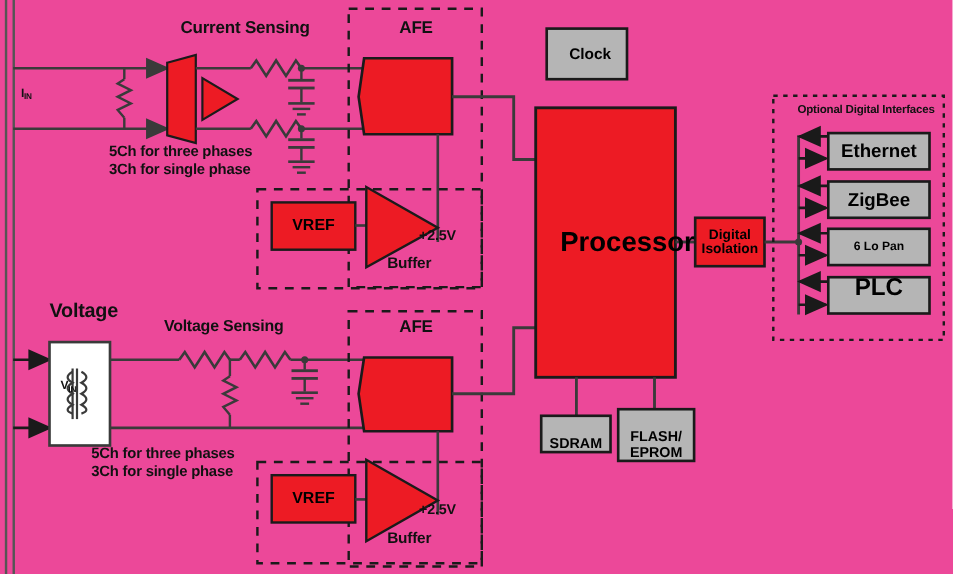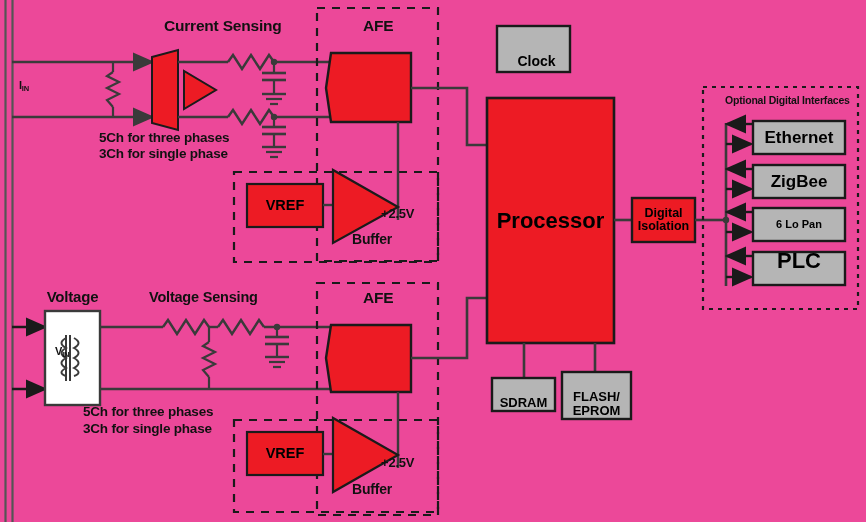--- a/index.html
+++ b/index.html
@@ -227,40 +227,40 @@
 
   <div class="lbl" style="left:99px;top:130px;font-size:13.5px;">5Ch for three phases</div>
   <div class="lbl" style="left:99px;top:146px;font-size:13.5px;">3Ch for single phase</div>
 
   <div class="blk-text wt" style="left:247px;top:184px;width:76px;height:43px;font-size:14.5px;">VREF</div>
 
   <div class="lbl" style="left:381px;top:207px;font-size:13px;">+2.5V</div>
 
   <div class="lbl" style="left:352px;top:231px;font-size:14px;">Buffer</div>
 
-  <div class="lbl" style="left:45px;top:272px;font-size:15px;text-align:center;width:55px;margin-top:16px;">Voltage</div>
+  <div class="lbl" style="left:45px;top:272px;font-size:18px;text-align:center;width:55px;">Voltage</div>
 
   <div class="lbl" style="left:149px;top:289px;font-size:14.5px;">Voltage Sensing</div>
 
   <div class="lbl" style="left:363px;top:289px;font-size:15.5px;">AFE</div>
 
   <div class="lbl" style="left:19px;top:345px;font-size:11px;margin-left:36px;"><span>V</span><span style="font-size:7.5px;vertical-align:-2px;">IN</span></div>
 
   <div class="lbl" style="left:83px;top:404px;font-size:13.5px;">5Ch for three phases</div>
   <div class="lbl" style="left:83px;top:421px;font-size:13.5px;">3Ch for single phase</div>
 
   <div class="blk-text wt" style="left:247px;top:432px;width:76px;height:43px;font-size:14.5px;">VREF</div>
 
   <div class="lbl" style="left:381px;top:456px;font-size:13px;">+2.5V</div>
 
   <div class="lbl" style="left:352px;top:481px;font-size:14px;">Buffer</div>
 
-  <div class="blk-text" style="left:497px;top:38px;width:79px;height:46px;font-size:14px;">Clock</div>
-
-  <div class="blk-text wt" style="left:487px;top:98px;width:127px;height:245px;font-size:22px;">Processor</div>
+  <div class="blk-text" style="left:497px;top:26px;width:79px;height:46px;font-size:14px;">Clock</div>
+
+  <div class="blk-text wt" style="left:487px;top:98px;width:127px;height:245px;font-size:25px;padding-left:20px;">Processor</div>
 
   <div class="blk-text wt" style="left:632px;top:198px;width:63px;height:44px;font-size:12.5px;">Digital
 Isolation</div>
 
   <div class="blk-text" style="left:492px;top:378px;width:63px;height:49px;font-size:13px;">SDRAM</div>
 
   <div class="blk-text" style="left:562px;top:372px;width:69px;height:64px;font-size:13px;">FLASH/
 EPROM</div>
 
   <div class="lbl" style="left:725px;top:94px;font-size:10.5px;">Optional Digital Interfaces</div>

